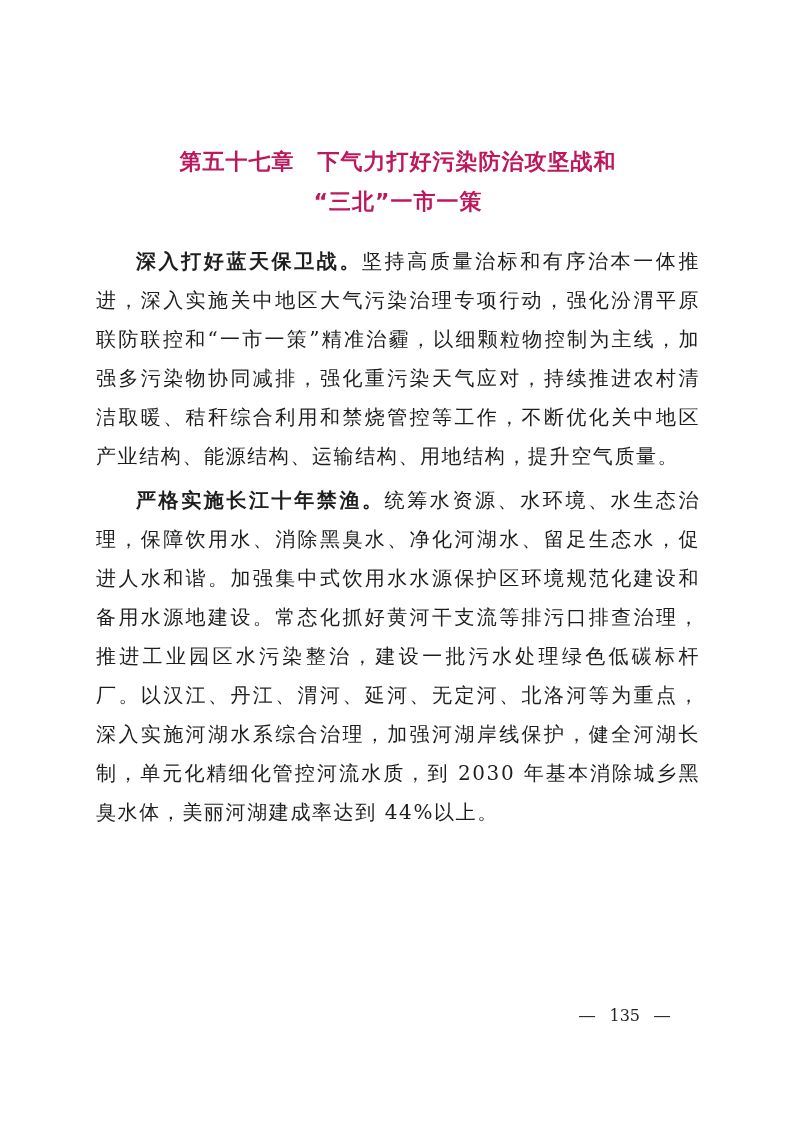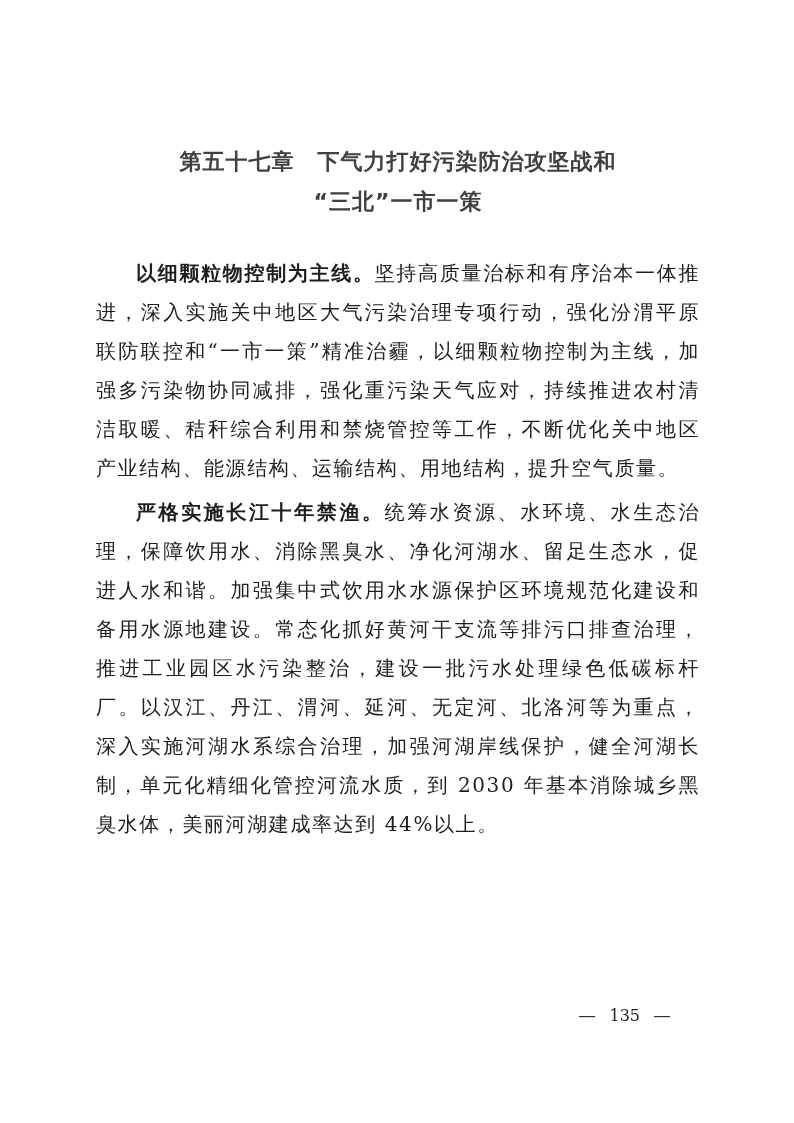--- a/index.html
+++ b/index.html
@@ -19,28 +19,28 @@
     margin: 0;
     font-size: 20px;
     line-height: 40px;
     letter-spacing: 1.6px;
     text-align: justify;
     text-justify: inter-character;
     word-break: break-all;
   }
   .intro-para { line-height: 40px; }
   .chapter-heading {
-    margin: 18px 0 32px 0;
+    margin: 18px 0 20px 0;
     text-align: center;
     font-family: "DejaVu Sans", "Liberation Sans", sans-serif;
     font-weight: bold;
     font-size: 22px;
     line-height: 40px;
     letter-spacing: 1px;
-    color: #404040;
+    color: #be185d;
   }
   .body-para {
     margin: 5px 0 0 0;
     line-height: 39px;
     text-indent: 2em;
   }
   .lead { font-weight: bold; font-family: "DejaVu Sans", "Liberation Sans", sans-serif; font-size: 20px; }
   .page-footer {
     position: absolute;
     top: 1003px;
@@ -58,21 +58,21 @@
 <body>
 
 <div class="page">
 
 
   <div class="chapter-heading">
     <div>第五十七章　下气力打好污染防治攻坚战和</div>
     <div>“三北”一市一策</div>
   </div>
 
-  <p class="para body-para"><b class="lead">以细颗粒物控制为主线。</b><span>坚持高质量治标和有序治本一体推进，深入实施关中地区大气污染治理专项行动，强化汾渭平原联防联控和“一市一策”精准治霾，以细颗粒物控制为主线，加强多污染物协同减排，强化重污染天气应对，持续推进农村清洁取暖、秸秆综合利用和禁烧管控等工作，不断优化关中地区产业结构、能源结构、运输结构、用地结构，提升空气质量。</span></p>
+  <p class="para body-para"><b class="lead">深入打好蓝天保卫战。</b><span>坚持高质量治标和有序治本一体推进，深入实施关中地区大气污染治理专项行动，强化汾渭平原联防联控和“一市一策”精准治霾，以细颗粒物控制为主线，加强多污染物协同减排，强化重污染天气应对，持续推进农村清洁取暖、秸秆综合利用和禁烧管控等工作，不断优化关中地区产业结构、能源结构、运输结构、用地结构，提升空气质量。</span></p>
 
   <p class="para body-para"><b class="lead">严格实施长江十年禁渔。</b><span>统筹水资源、水环境、水生态治理，保障饮用水、消除黑臭水、净化河湖水、留足生态水，促进人水和谐。加强集中式饮用水水源保护区环境规范化建设和备用水源地建设。常态化抓好黄河干支流等排污口排查治理，推进工业园区水污染整治，建设一批污水处理绿色低碳标杆厂。以汉江、丹江、渭河、延河、无定河、北洛河等为重点，深入实施河湖水系综合治理，加强河湖岸线保护，健全河湖长制，单元化精细化管控河流水质，到 2030 年基本消除城乡黑臭水体，美丽河湖建成率达到 44%以上。</span></p>
 
 
   <div class="page-footer">
     <span class="dash">—</span><span class="page-num">135</span><span class="dash">—</span>
   </div>
 
 </div>
 

